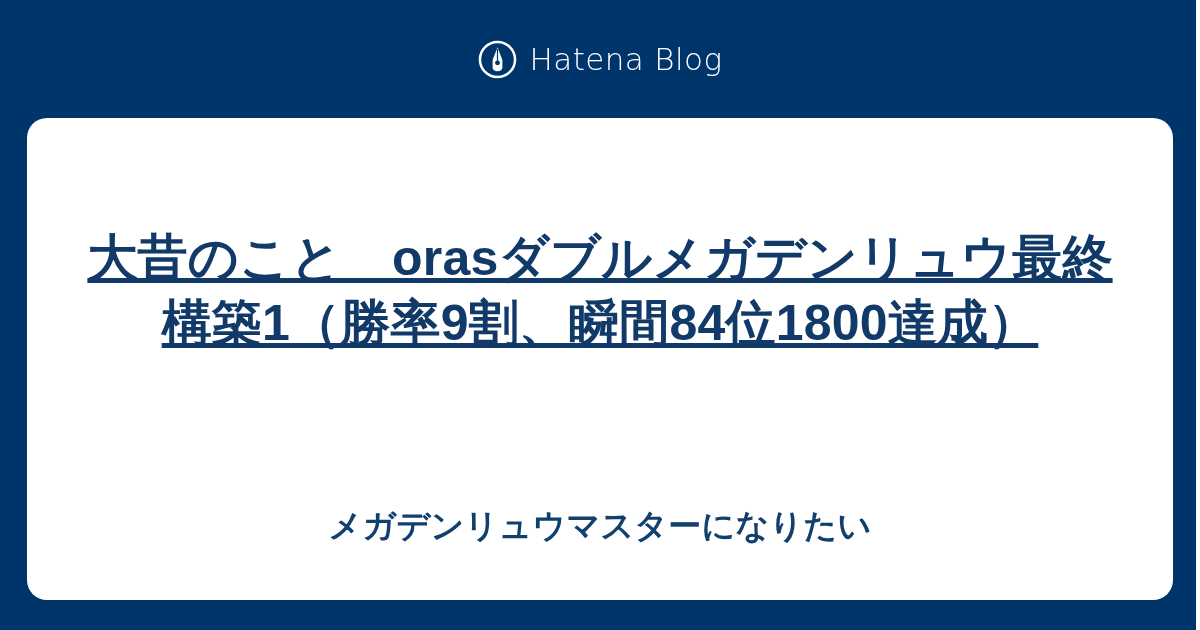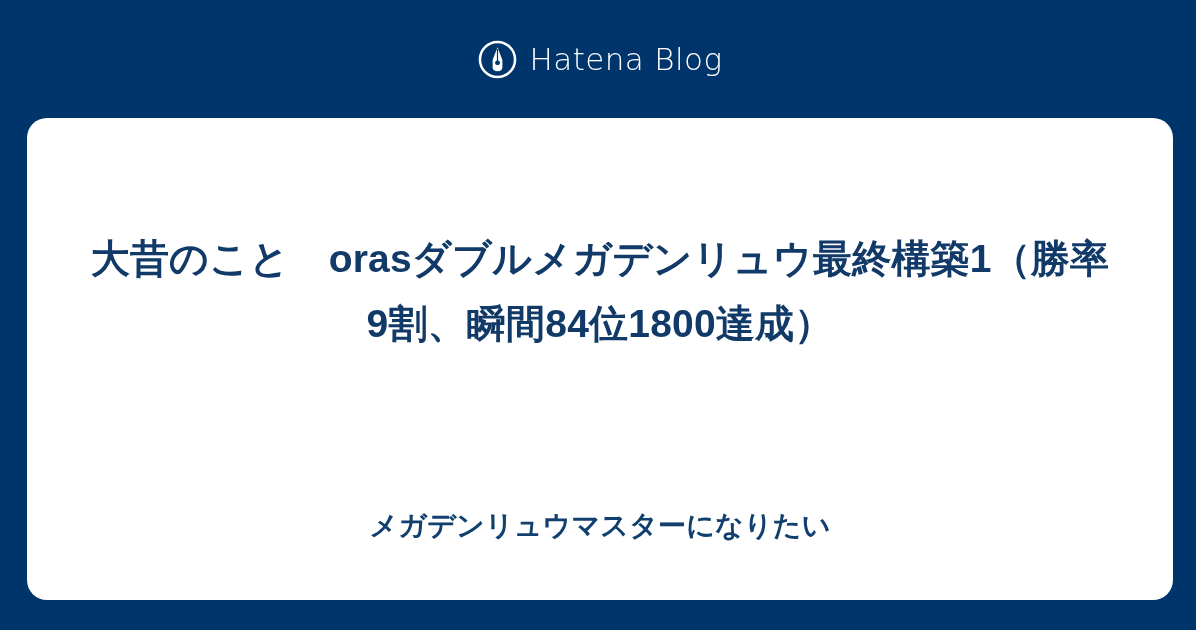--- a/index.html
+++ b/index.html
@@ -73,38 +73,39 @@
   .entry-title {
     position: absolute;
     left: 0;
     right: 0;
     top: 108px;
     margin: 0;
     padding: 0 60px;
     box-sizing: border-box;
     text-align: center;
     color: #113a68;
-    font-size: 39px;
+    font-size: 50px;
     line-height: 65px;
     font-weight: bold;
     letter-spacing: 0.2px;
     word-break: break-word;
+    text-decoration: underline;
   }
 
   .blog-title {
     position: absolute;
     left: 0;
     right: 0;
     top: 390px;
     margin: 0;
     padding: 0 60px;
     box-sizing: border-box;
     text-align: center;
     color: #11406e;
-    font-size: 28px;
+    font-size: 33px;
     line-height: 36px;
     font-weight: bold;
     letter-spacing: 0.2px;
   }
 </style>
 </head>
 <body>
 
 <div class="og-card">
 

